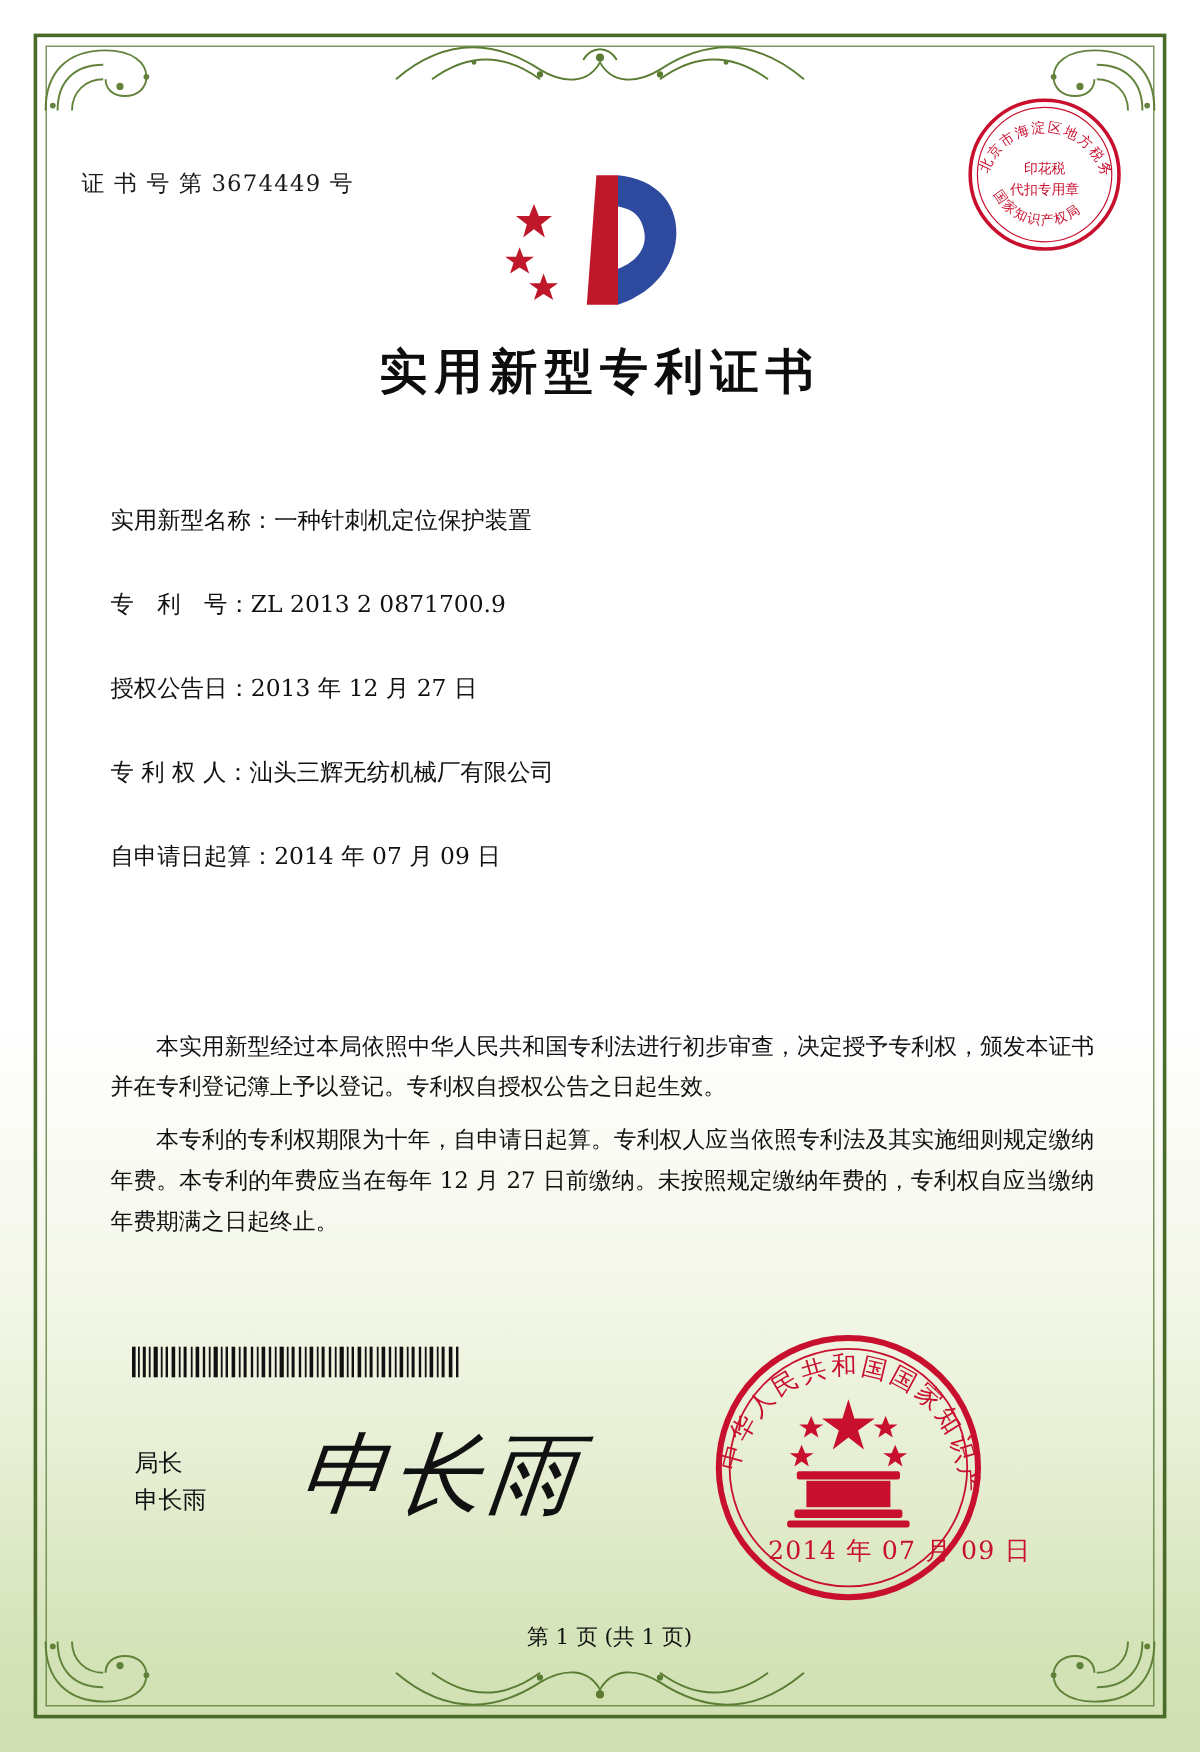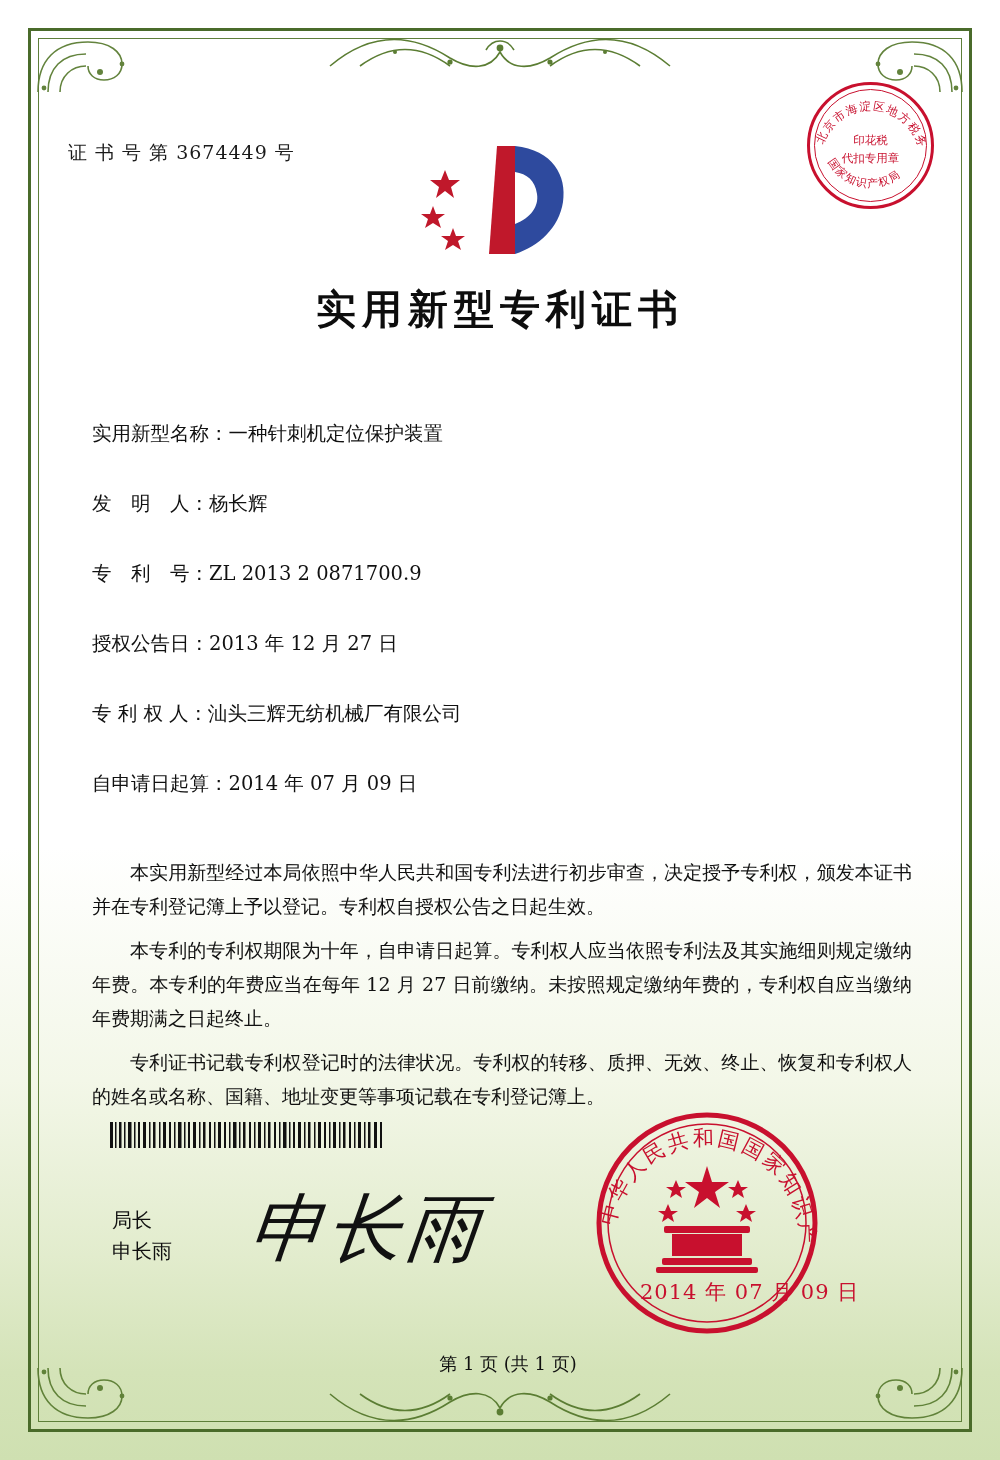--- a/index.html
+++ b/index.html
@@ -301,42 +301,38 @@
     </text>
     <text x="67.5" y="66" text-anchor="middle" font-size="11.5" fill="#c8102e" font-family="'DejaVu Serif',serif">印花税</text>
     <text x="67.5" y="84" text-anchor="middle" font-size="11.5" fill="#c8102e" font-family="'DejaVu Serif',serif">代扣专用章</text>
   </svg>
 
   <div class="title">实用新型专利证书</div>
 
   <div class="fields">
     <div class="field">
       <span class="lbl">实用新型名称：</span><span class="val">一种针刺机定位保护装置</span>
-    </div>
-    <div class="field">
-      <span class="lbl">发　明　人：</span><span class="val">杨长辉</span>
     </div>
     <div class="field">
       <span class="lbl">专　利　号：</span><span class="val">ZL 2013 2 0871700.9</span>
     </div>
     <div class="field">
       <span class="lbl">授权公告日：</span><span class="val">2013 年 12 月 27 日</span>
     </div>
     <div class="field">
       <span class="lbl">专 利 权 人：</span><span class="val">汕头三辉无纺机械厂有限公司</span>
     </div>
     <div class="field">
       <span class="lbl">自申请日起算：</span><span class="val">2014 年 07 月 09 日</span>
     </div>
   </div>
 
   <div class="paras">
     <div class="para">本实用新型经过本局依照中华人民共和国专利法进行初步审查，决定授予专利权，颁发本证书并在专利登记簿上予以登记。专利权自授权公告之日起生效。</div>
     <div class="para">本专利的专利权期限为十年，自申请日起算。专利权人应当依照专利法及其实施细则规定缴纳年费。本专利的年费应当在每年 12 月 27 日前缴纳。未按照规定缴纳年费的，专利权自应当缴纳年费期满之日起终止。</div>
-    <div class="para">专利证书记载专利权登记时的法律状况。专利权的转移、质押、无效、终止、恢复和专利权人的姓名或名称、国籍、地址变更等事项记载在专利登记簿上。</div>
   </div>
 
   <svg class="barcode" viewBox="0 0 275 26" preserveAspectRatio="none">
     <g fill="#111">
       <rect x="0" y="0" width="3" height="26"></rect>
         <rect x="5" y="0" width="1.5" height="26"></rect>
       <rect x="9" y="0" width="2.5" height="26"></rect>
         <rect x="14" y="0" width="1.5" height="26"></rect>
       <rect x="18" y="0" width="3.5" height="26"></rect>
         <rect x="24" y="0" width="1.5" height="26"></rect>

